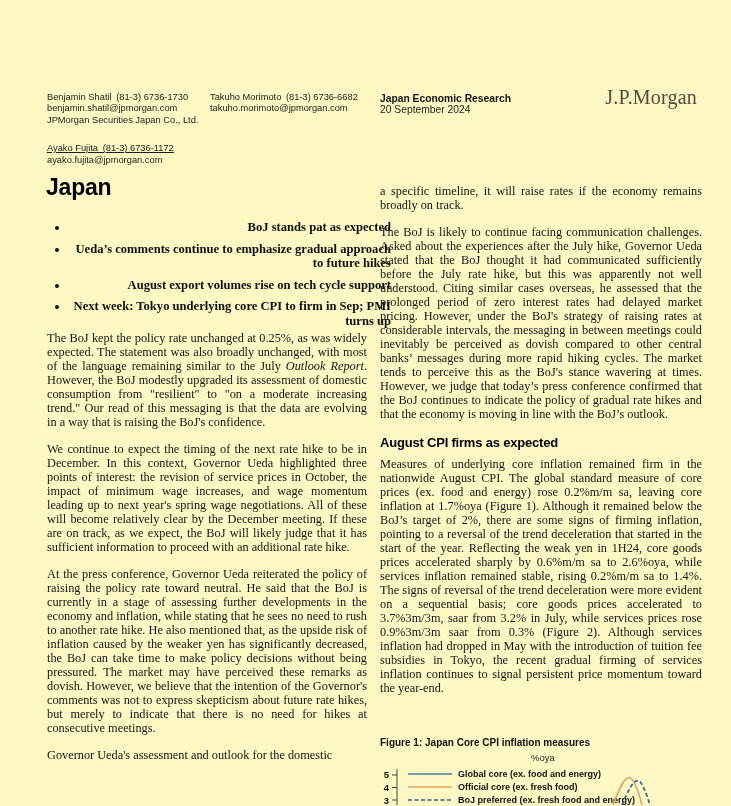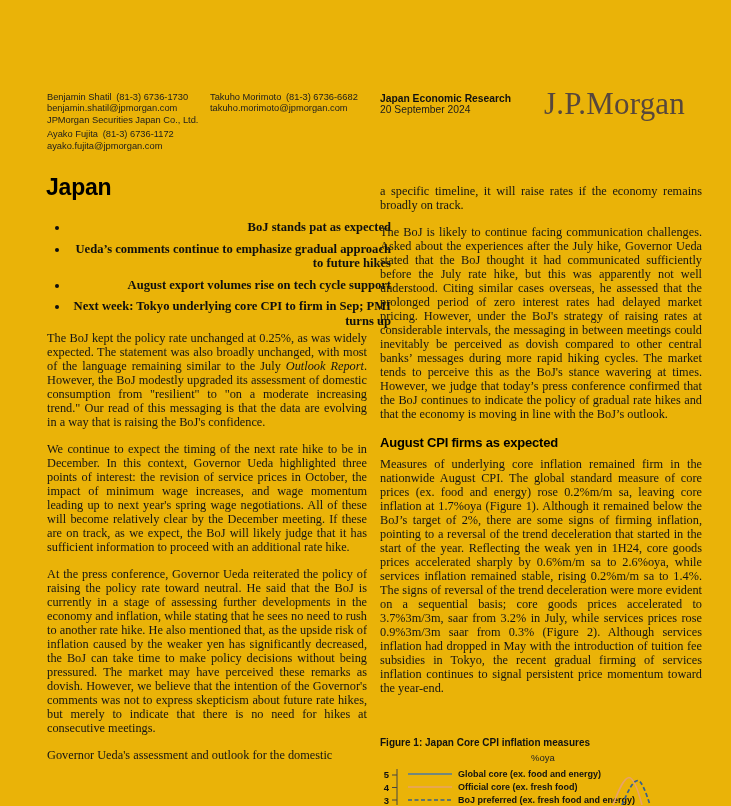--- a/index.html
+++ b/index.html
@@ -1,29 +1,29 @@
 <!DOCTYPE html>
 <html><head>
 <meta charset="utf-8">
 <style>
   html,body{margin:0;padding:0;background:#fff;}
-  .page{position:relative;width:731px;height:806px;background:#eab308;overflow:hidden;
+  .page{position:relative;width:731px;height:806px;background:#fef9c3;overflow:hidden;
         font-family:"Liberation Serif",serif;color:#141414;}
   
   .contacts{position:absolute;top:92px;font-family:"Liberation Sans",sans-serif;
             font-size:9.3px;line-height:11.4px;color:#1c1c1c;}
   .contacts.col1{left:47px;width:160px;}
   .contacts.col2{left:210px;width:160px;}
   .contacts .line{white-space:nowrap;}
-  .contacts .gap-top{margin-top:3px;}
+  .contacts .gap-top{margin-top:17px;text-decoration:underline;}
   .pub-block{position:absolute;left:380px;top:93px;font-family:"Liberation Sans",sans-serif;}
   .pub-title{font-size:10.3px;font-weight:bold;color:#111;text-align:center;}
   .pub-date{font-size:10.3px;color:#1c1c1c;}
-  .logo{position:absolute;right:46px;top:86px;font-family:"Liberation Serif",serif;
-        font-size:31px;color:#57473c;letter-spacing:0.2px;}
+  .logo{position:absolute;right:34px;top:86px;font-family:"Liberation Serif",serif;
+        font-size:20px;color:#57473c;letter-spacing:0.2px;}
   
   .doc-title{position:absolute;left:46px;top:174px;font-family:"Liberation Sans",sans-serif;
              font-size:23px;font-weight:bold;color:#000;letter-spacing:-0.2px;}
   .bullets{position:absolute;left:47px;top:220px;width:322px;margin:0;padding:0 0 0 22px;
            font-size:12.6px;font-weight:bold;line-height:14.6px;color:#0f0f0f;}
   .bullets li{margin-bottom:7px;text-align:right;}
   
   .col{position:absolute;font-size:12.3px;line-height:14px;text-align:justify;color:#141414;}
   .col-left{left:47px;top:331px;width:320px;height:475px;overflow:hidden;}
   .col-right{left:380px;top:184px;width:322px;height:550px;overflow:hidden;}

